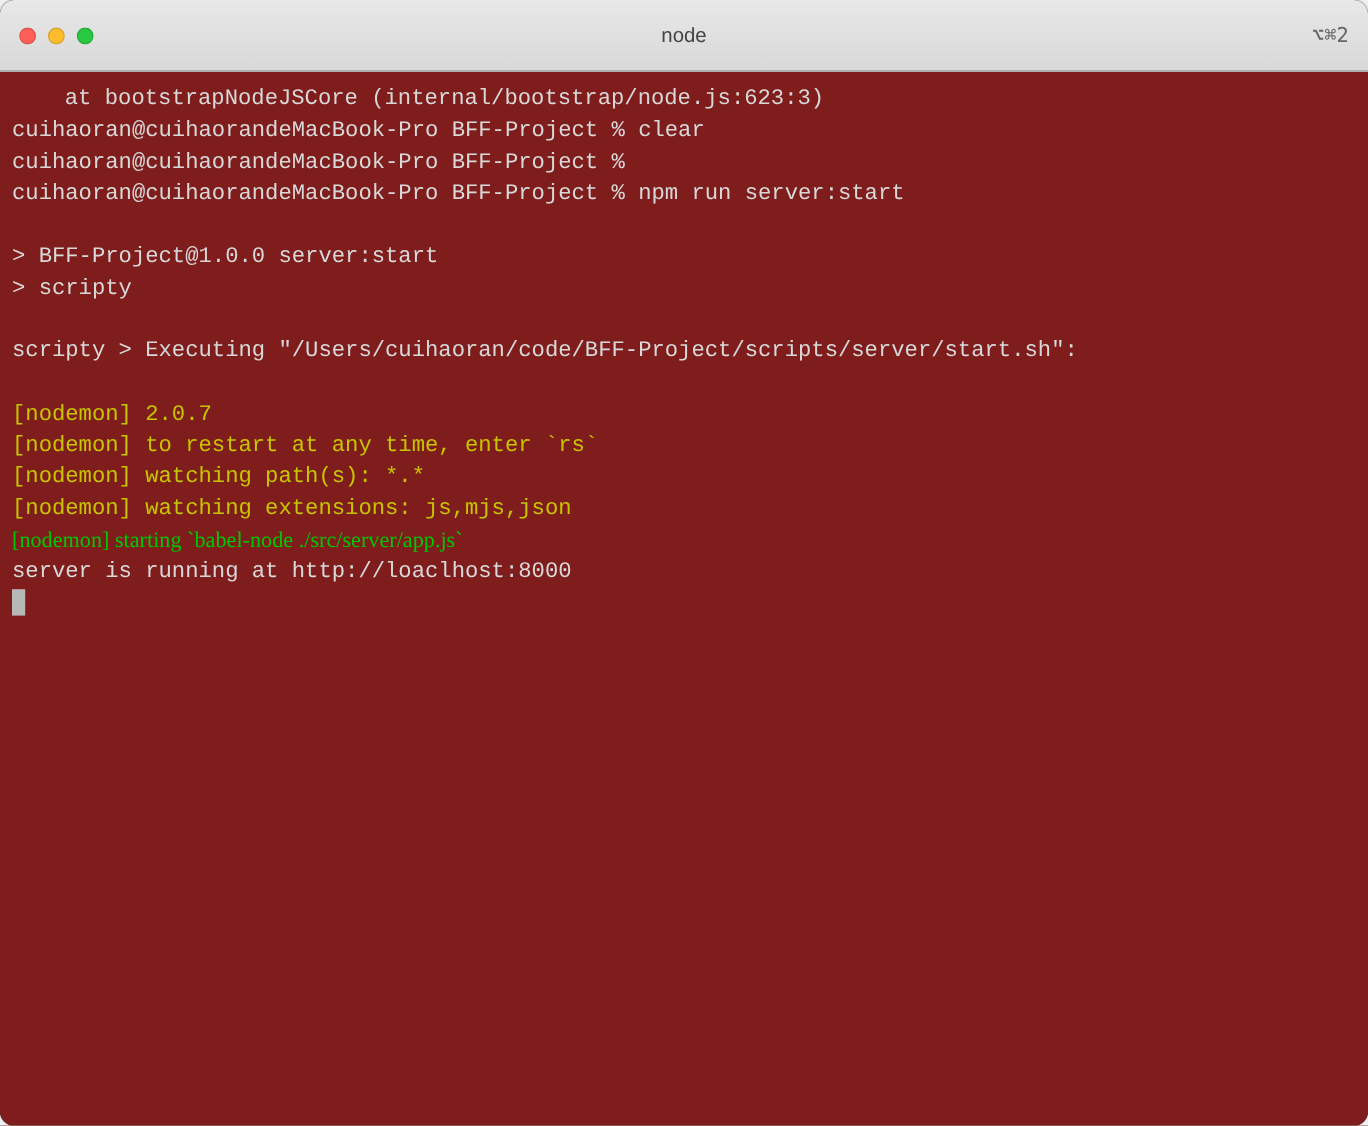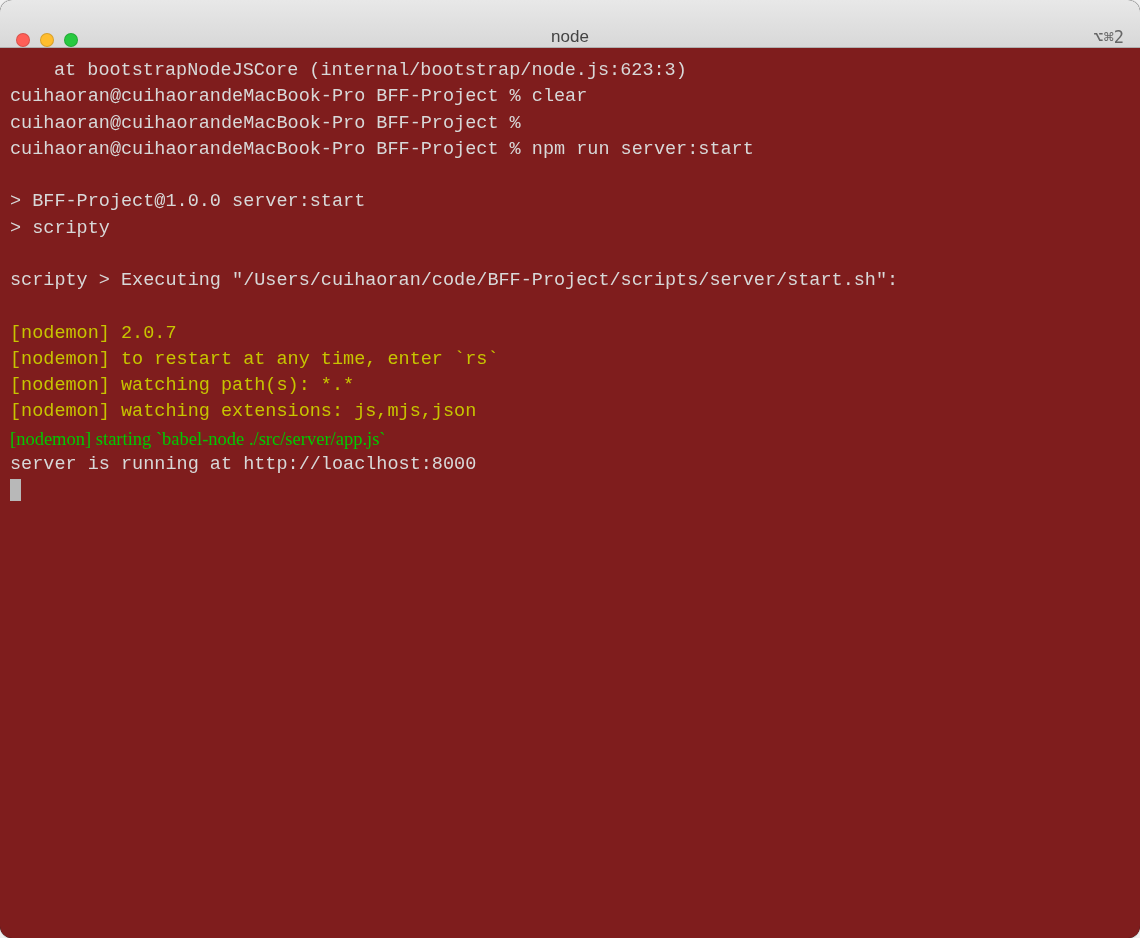--- a/index.html
+++ b/index.html
@@ -12,24 +12,24 @@
     }
     .window {
       width: 1140px;
       height: 938px;
       background: #000;
       border-radius: 12px;
       overflow: hidden;
       box-shadow: 0 0 0 1px rgba(0,0,0,0.1);
     }
     .titlebar {
-      height: 48px;
+      height: 60px;
       background: linear-gradient(#e8e8e8, #d8d8d8);
       display: flex;
-      align-items: flex-end;
+      align-items: center;
       padding: 0 16px;
       position: relative;
       border-bottom: 1px solid #b0b0b0;
     }
     .traffic-lights {
       display: flex;
       gap: 10px;
       align-items: center;
     }
     .traffic-light {

